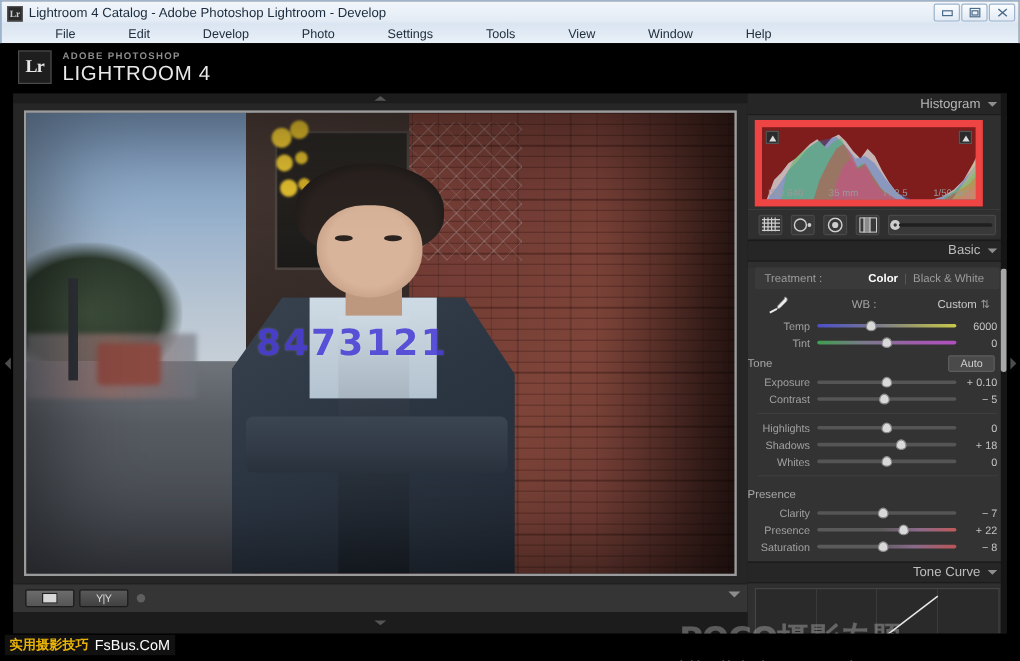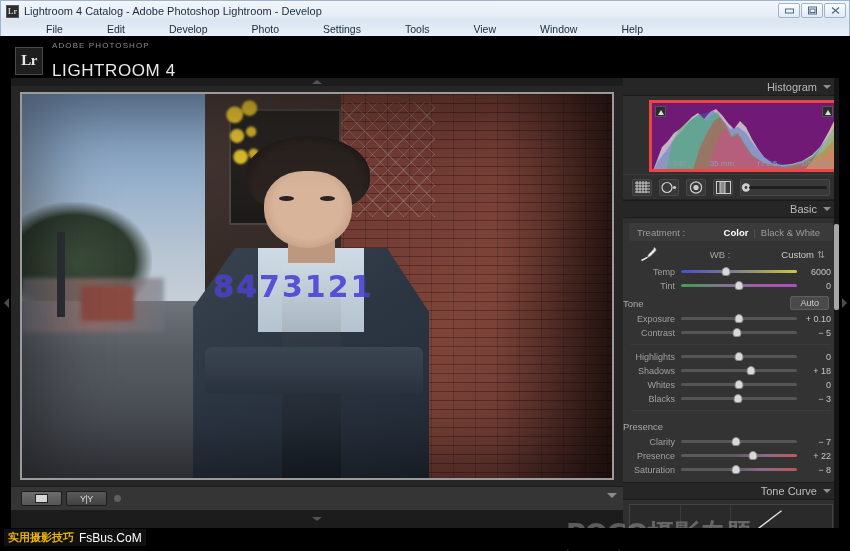--- a/index.html
+++ b/index.html
@@ -39,21 +39,21 @@
   .lr-top {
     position:absolute; left:1px; top:36px; width:848px; height:42px; background:#000;
   }
   .lr-brand { position:absolute; left:14px; top:6px; display:flex; align-items:center; }
   .lr-logo {
     width:28px; height:28px; background:#1e1e1e; border:1px solid #4a4a4a;
     color:#e8e8e8; font-size:15px; font-weight:bold; display:flex; align-items:center; justify-content:center;
     font-family:"Liberation Serif", serif; letter-spacing:-0.5px;
   }
   .lr-names { margin-left:9px; line-height:1; }
-  .lr-sup { font-size:8px; color:#8c8c8c; letter-spacing:1.1px; display:block; margin-bottom:12px; }
+  .lr-sup { font-size:8px; color:#8c8c8c; letter-spacing:1.1px; display:block; margin-bottom:2px;font-weight:bold; }
   .lr-main { font-size:17px; color:#e9e9e9; letter-spacing:0.6px; display:block; font-weight:300; }
 
   .modules { position:absolute; right:12px; top:52px; display:flex; align-items:center; }
   .module { font-size:11.5px; color:#9a9a9a; padding:0 8px; white-space:nowrap; cursor:pointer; }
   .module.active { color:#ffffff; font-weight:bold; }
   .mod-sep { color:#4a4a4a; font-size:11px; }
 
   
   .body-area { position:absolute; left:1px; top:78px; width:848px; height:450px; background:#000; }
 
@@ -151,21 +151,21 @@
   
   .right-pane { position:absolute; left:622px; top:0; width:216px; height:450px; background:#2f2f2f; overflow:hidden; }
   .panel-head {
     height:18px; background:#262626; display:flex; align-items:center; justify-content:flex-end;
     padding-right:8px; border-bottom:1px solid #1b1b1b; gap:6px;
   }
   .panel-head .ph-title { font-size:11px; color:#b7b7b7; }
   .caret { width:0;height:0;border-left:4px solid transparent;border-right:4px solid transparent;border-top:4px solid #8f8f8f; }
 
   .histo-wrap { padding:4px 6px 2px 6px; background:#2f2f2f; }
-  .histo { position:relative; width:190px; height:72px; background:#701a75; border:3px solid #ef4444; overflow:hidden;margin-left:20px; }
+  .histo { position:relative; width:190px; height:72px; background:#7f1d1d; border:6px solid #ef4444; overflow:hidden; }
   .clip-l, .clip-r { position:absolute; top:3px; width:11px; height:11px; background:#2b2b2b; border:1px solid #555; }
   .clip-l { left:3px; } .clip-r { right:3px; }
   .clip-l:after,.clip-r:after { content:""; position:absolute; left:2px; top:3px;
      width:0;height:0;border-left:3px solid transparent;border-right:3px solid transparent;border-bottom:5px solid #ddd; }
   .meta-row { position:absolute; left:0; bottom:1px; width:100%; display:flex; justify-content:space-between;
               padding:0 5px; font-size:8px; color:#9a9a9a; }
 
   .tool-strip { height:26px; background:#2f2f2f; display:flex; align-items:center; gap:7px; padding:0 9px;
                 border-top:1px solid #3a3a3a; border-bottom:1px solid #232323; }
   .tool-btn { width:22px; height:17px; background:#393939; border:1px solid #484848; border-radius:2px;
@@ -506,28 +506,20 @@
           <span class="sl-val">+ 18</span>
         </div>
         <div class="slider-row">
           <span class="sl-name">Whites</span>
           <span class="sl-track">
             <span class="sl-bar"></span>
             <span class="sl-thumb" style="left:50%"></span>
           </span>
           <span class="sl-val">0</span>
         </div>
-        <div class="slider-row">
-          <span class="sl-name">Blacks</span>
-          <span class="sl-track">
-            <span class="sl-bar"></span>
-            <span class="sl-thumb" style="left:49%"></span>
-          </span>
-          <span class="sl-val">− 3</span>
-        </div>
 
         <div class="divider"></div>
 
         <div class="group-label">
           <span>Presence</span>
         </div>
 
         <div class="slider-row">
           <span class="sl-name">Clarity</span>
           <span class="sl-track">

